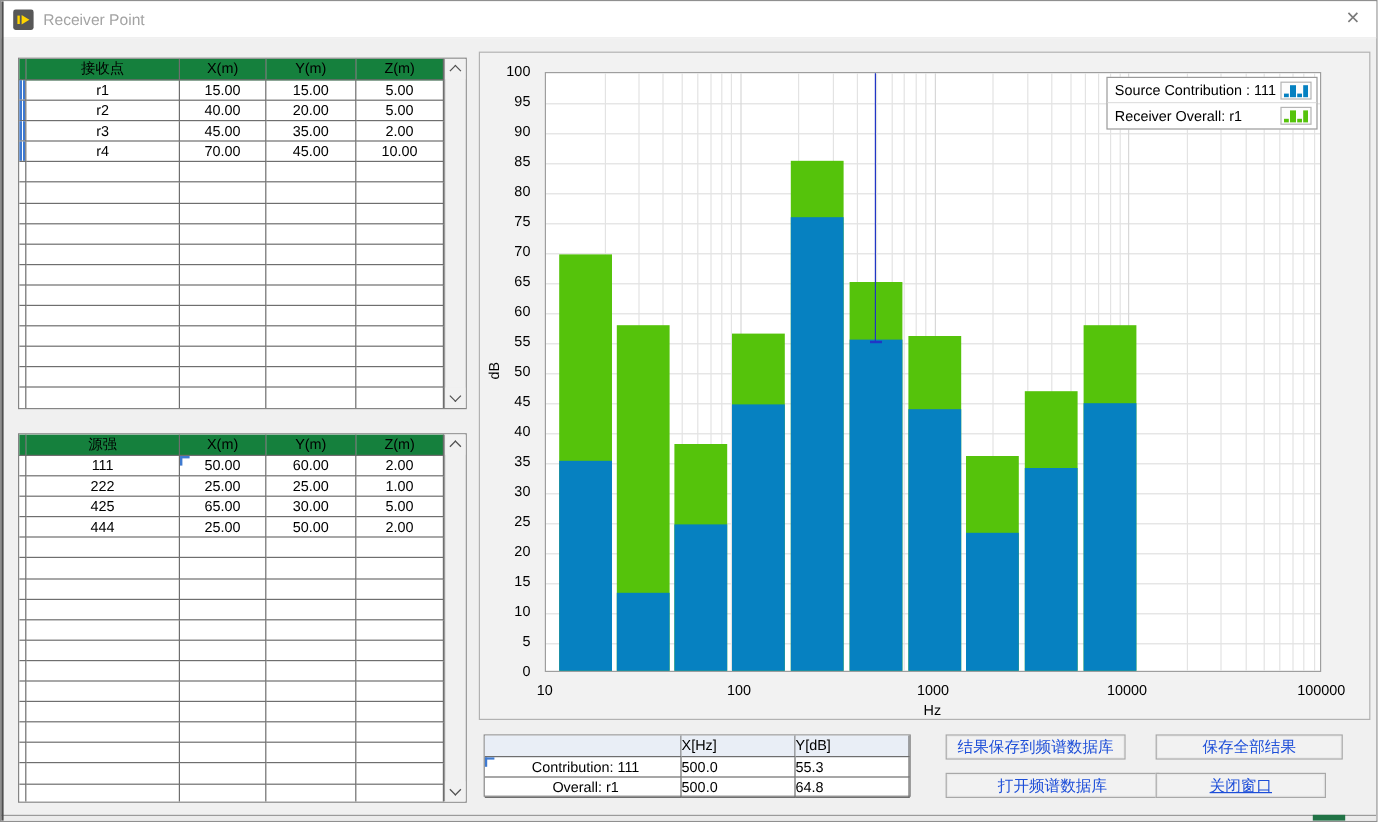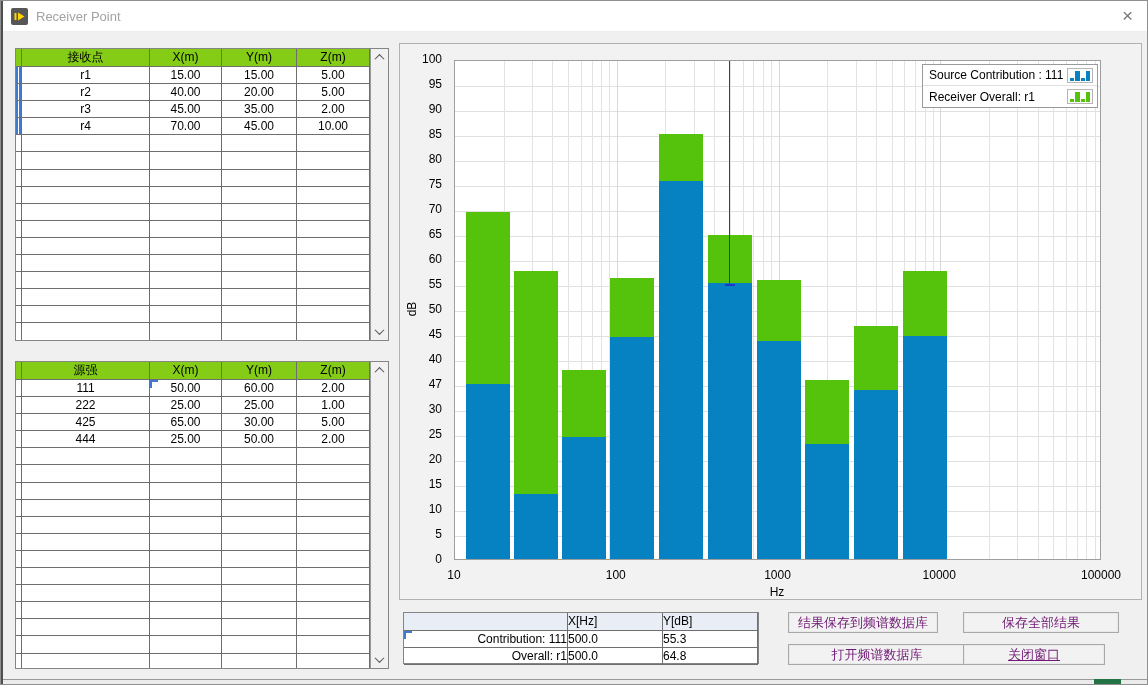--- a/index.html
+++ b/index.html
@@ -15,21 +15,21 @@
   .close-x{position:absolute;right:14px;top:4px;font-size:19px;color:#7a7a7a;line-height:22px;cursor:default;}
 
   
   .lv-panel{position:absolute;background:#ffffff;border:1px solid #858585;overflow:hidden;}
   .panel-receiver{left:14px;top:47px;width:374px;height:293px;}
   .panel-source{left:14px;top:360px;width:374px;height:308px;}
   .t-grid{position:absolute;left:0;top:0;width:354px;height:100%;}
   .t-row{display:flex;height:17.1px;}
   .t-row.head{height:18px;}
   .c{border-right:1px solid #6e6e6e;border-bottom:1px solid #6e6e6e;font-size:12px;color:#000;text-align:center;line-height:16px;white-space:nowrap;overflow:hidden;}
-  .t-row.head .c{background:#84cc16;line-height:17px;}
+  .t-row.head .c{background:#15803d;line-height:17px;}
   .w0{width:6px;}.w1{width:128px;}.w2{width:72px;}.w3{width:75px;}.w4{width:73px;}
   .marked{background:linear-gradient(90deg,#3f7ad0 0 2px,#ffffff 2px 3px,#3f7ad0 3px 5px,#ffffff 5px);}
   .focus-corner{position:relative;}
   .focus-corner::before{content:"";position:absolute;left:0;top:0;width:6px;height:6px;border-left:2px solid #3f7ad0;border-top:2px solid #3f7ad0;}
 
   
   .vscroll{position:absolute;right:0;top:0;width:18px;height:100%;background:#f1f1f1;border-left:1px solid #9a9a9a;}
   .sb-btn{position:absolute;left:0;width:17px;height:17px;display:flex;align-items:center;justify-content:center;background:#f1f1f1;}
   .sb-btn.up{top:0;}
   .sb-btn.down{bottom:0;}
@@ -60,25 +60,25 @@
   .mini-bars{display:flex;align-items:flex-end;gap:1px;width:100%;height:100%;}
   .mini-bars span{display:block;width:5px;}
   .mb1{height:3px;}.mb2{height:10px;}.mb3{height:3px;}.mb4{height:10px;}
 
   
   .readout{position:absolute;left:402px;top:611px;width:356px;height:52px;background:#fff;border:1px solid #858585;}
   .r-row{display:flex;height:17px;}
   .r-row.head{height:18px;}
   .rc{border-right:1px solid #6e6e6e;border-bottom:1px solid #6e6e6e;font-size:12px;line-height:16px;white-space:nowrap;overflow:hidden;text-align:left;}
   .r-row.head .rc{background:#e9eef6;}
-  .rc.lbl{text-align:right;padding-left:5px;}
+  .rc.lbl{text-align:center;padding-left:5px;}
   .rw0{width:164px;}.rw1{width:95px;}.rw2{width:95px;}
 
   
-  .btn{position:absolute;height:21px;background:#f2f2f2;border:1px solid #a8a8a8;box-shadow:inset 0 0 0 1px #e9e9e9;font-size:13px;color:#701a75;display:flex;align-items:center;justify-content:center;white-space:nowrap;}
+  .btn{position:absolute;height:21px;background:#f2f2f2;border:1px solid #a8a8a8;box-shadow:inset 0 0 0 1px #e9e9e9;font-size:13px;color:#1d4ed8;display:flex;align-items:center;justify-content:center;white-space:nowrap;}
   .btn-save-db{left:787px;top:611px;width:150px;}
   .btn-save-all{left:962px;top:611px;width:156px;}
   .btn-open-db{left:787px;top:643px;width:178px;}
   .btn-close{left:962px;top:643px;width:142px;text-decoration:underline;}
 
   
   .bottom-strip{position:absolute;left:0;bottom:0;width:100%;height:5px;background:#ebebeb;border-top:1px solid #9a9a9a;}
   .excel-sliver{position:absolute;left:1093px;bottom:0;width:27px;height:5px;background:#217346;}
 </style>
 </head>
@@ -372,21 +372,21 @@
 
   <div class="chart-panel">
     <div>
         <div class="ytick" style="top: 508px; left: 0px;">0</div>
         <div class="ytick" style="top: 483px; left: 0px;">5</div>
         <div class="ytick" style="top: 458px; left: 0px;">10</div>
         <div class="ytick" style="top: 433px; left: 0px;">15</div>
         <div class="ytick" style="top: 408px; left: 0px;">20</div>
         <div class="ytick" style="top: 383px; left: 0px;">25</div>
         <div class="ytick" style="top: 358px; left: 0px;">30</div>
-        <div class="ytick" style="top: 333px; left: 0px;">47</div>
+        <div class="ytick" style="top: 333px; left: 0px;">35</div>
         <div class="ytick" style="top: 308px; left: 0px;">40</div>
         <div class="ytick" style="top: 283px; left: 0px;">45</div>
         <div class="ytick" style="top: 258px; left: 0px;">50</div>
         <div class="ytick" style="top: 233px; left: 0px;">55</div>
         <div class="ytick" style="top: 208px; left: 0px;">60</div>
         <div class="ytick" style="top: 183px; left: 0px;">65</div>
         <div class="ytick" style="top: 158px; left: 0px;">70</div>
         <div class="ytick" style="top: 133px; left: 0px;">75</div>
         <div class="ytick" style="top: 108px; left: 0px;">80</div>
         <div class="ytick" style="top: 83px; left: 0px;">85</div>

